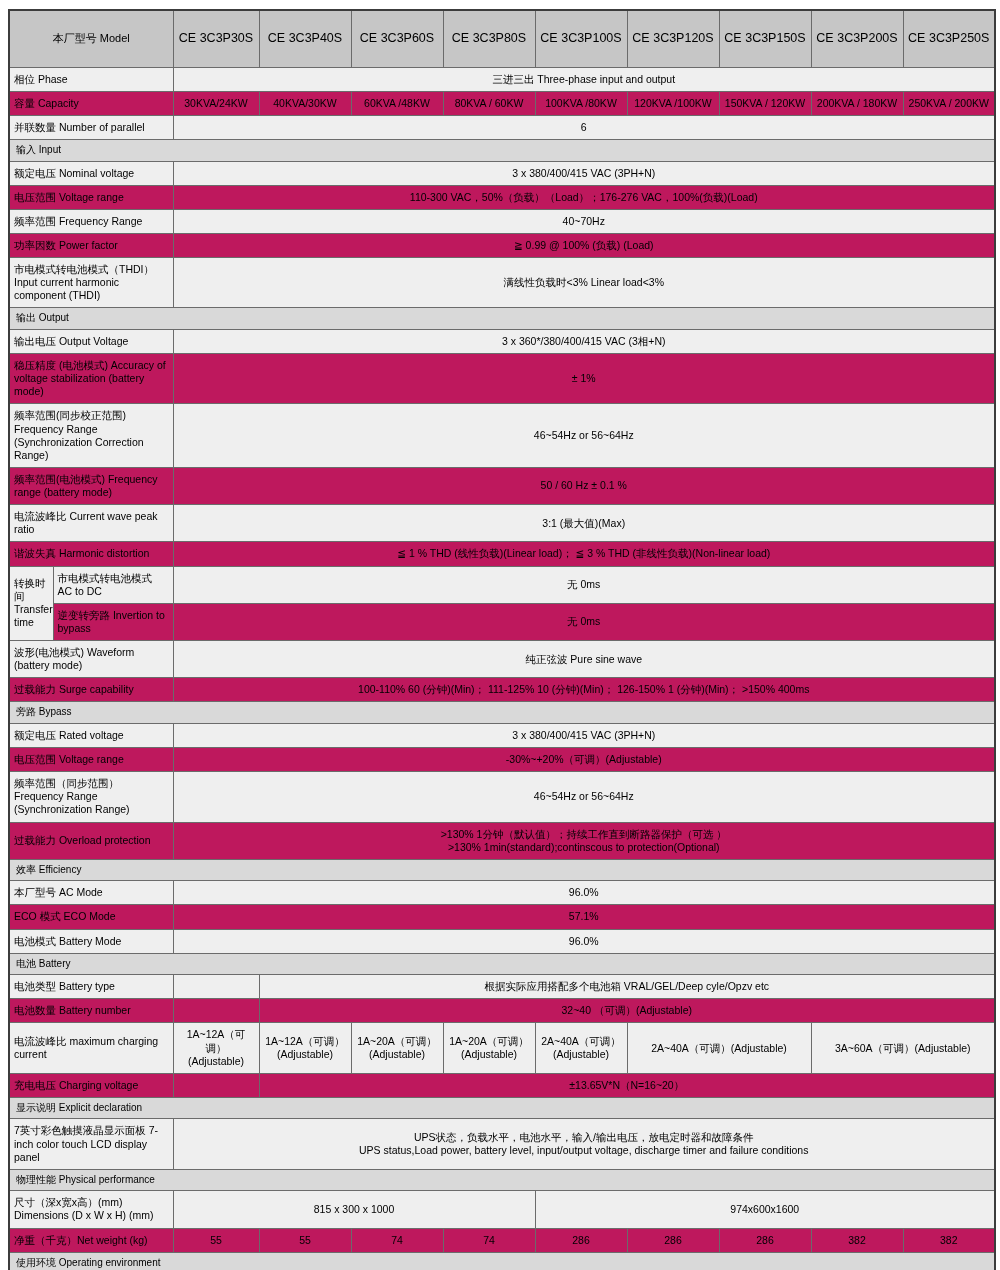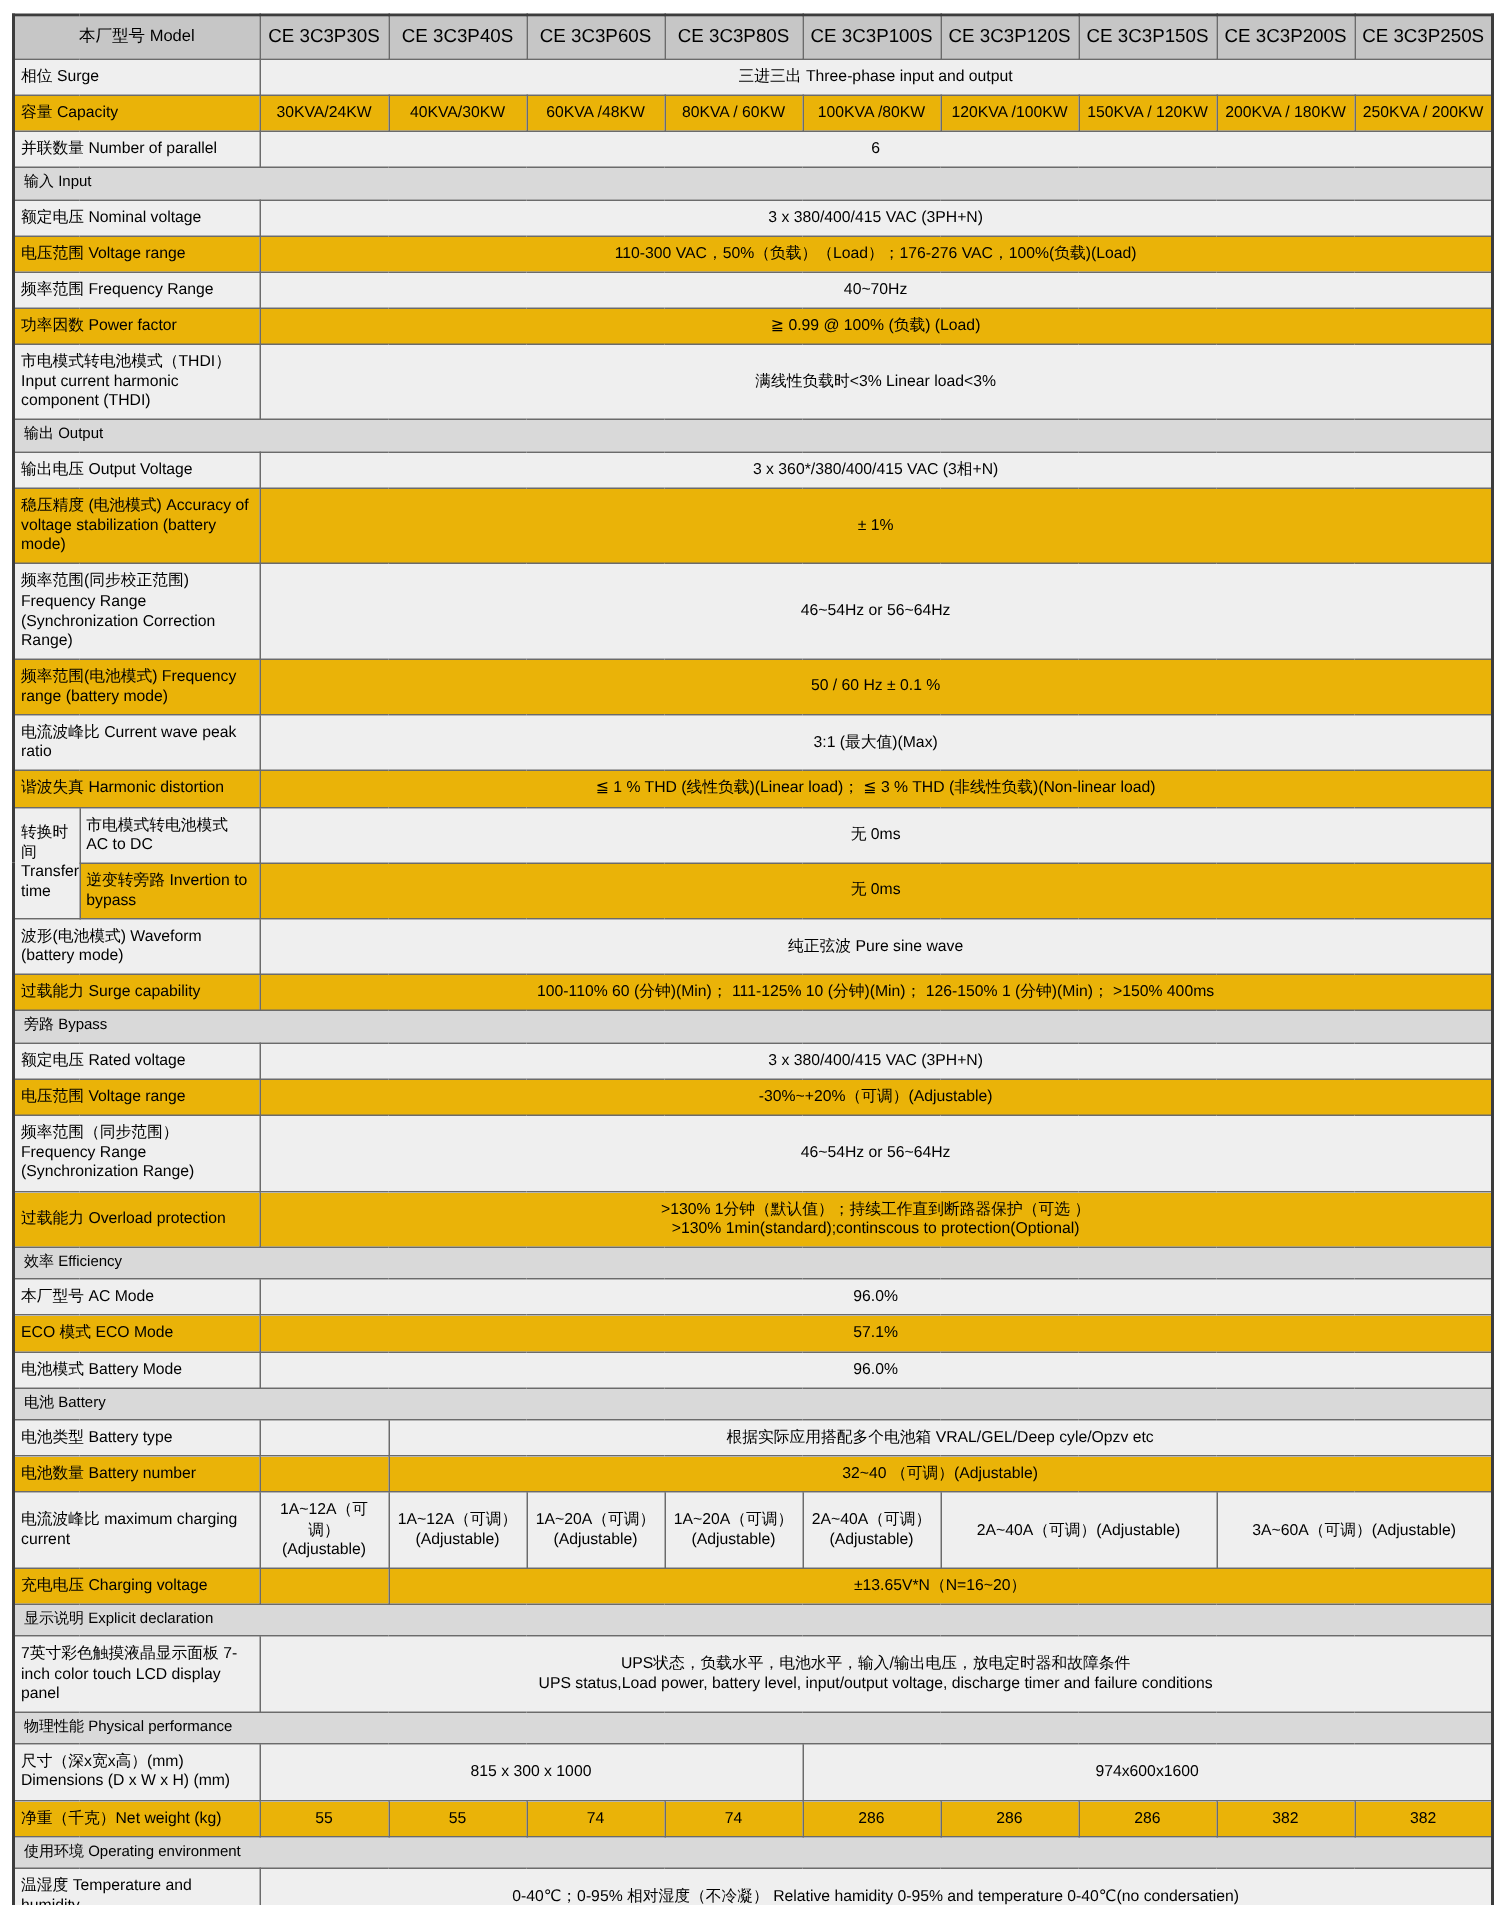--- a/index.html
+++ b/index.html
@@ -30,21 +30,21 @@
     padding:5px 4px;
     vertical-align:middle;
     white-space:pre-line;
     overflow:hidden;
   }
   tr.model-header td{
     background:var(--header-bg);
     font-size:12.5px;
     font-weight:400;
     text-align:center;
-    padding:6px 2px;
+    padding:20px 2px;
     white-space:normal;
   }
   tr.model-header td.label{
     text-align:center;
     font-size:11px;
   }
   tr.section-bar td{
     background:var(--section-bg);
     font-size:10px;
     text-align:left;
@@ -56,21 +56,21 @@
   }
   td.group-label{
     text-align:left;
     padding-left:4px;
     background:inherit;
   }
   td.value{
     text-align:center;
   }
   tr.shade td{background:var(--row-shade);}
-  tr.plain td{background:#eab308;}
+  tr.plain td{background:#be185d;}
   td.bold{font-weight:normal;}
 </style>
 </head>
 <body>
 
 <div>
   <table class="spec">
     <colgroup>
       <col style="width:44px">
         <col style="width:120px">
@@ -91,21 +91,21 @@
           <td>CE 3C3P40S</td>
           <td>CE 3C3P60S</td>
           <td>CE 3C3P80S</td>
           <td>CE 3C3P100S</td>
           <td>CE 3C3P120S</td>
           <td>CE 3C3P150S</td>
           <td>CE 3C3P200S</td>
           <td>CE 3C3P250S</td>
         </tr>
         <tr class="shade">
-          <td colspan="2" class="label">相位 Surge</td>
+          <td colspan="2" class="label">相位 Phase</td>
           <td colspan="9" class="value">三进三出  Three-phase input and output</td>
         </tr>
         <tr class="plain">
           <td colspan="2" class="label">容量 Capacity</td>
           <td colspan="1" class="value">30KVA/24KW</td>
           <td colspan="1" class="value">40KVA/30KW</td>
           <td colspan="1" class="value">60KVA /48KW</td>
           <td colspan="1" class="value">80KVA / 60KW</td>
           <td colspan="1" class="value">100KVA /80KW</td>
           <td colspan="1" class="value">120KVA /100KW</td>

